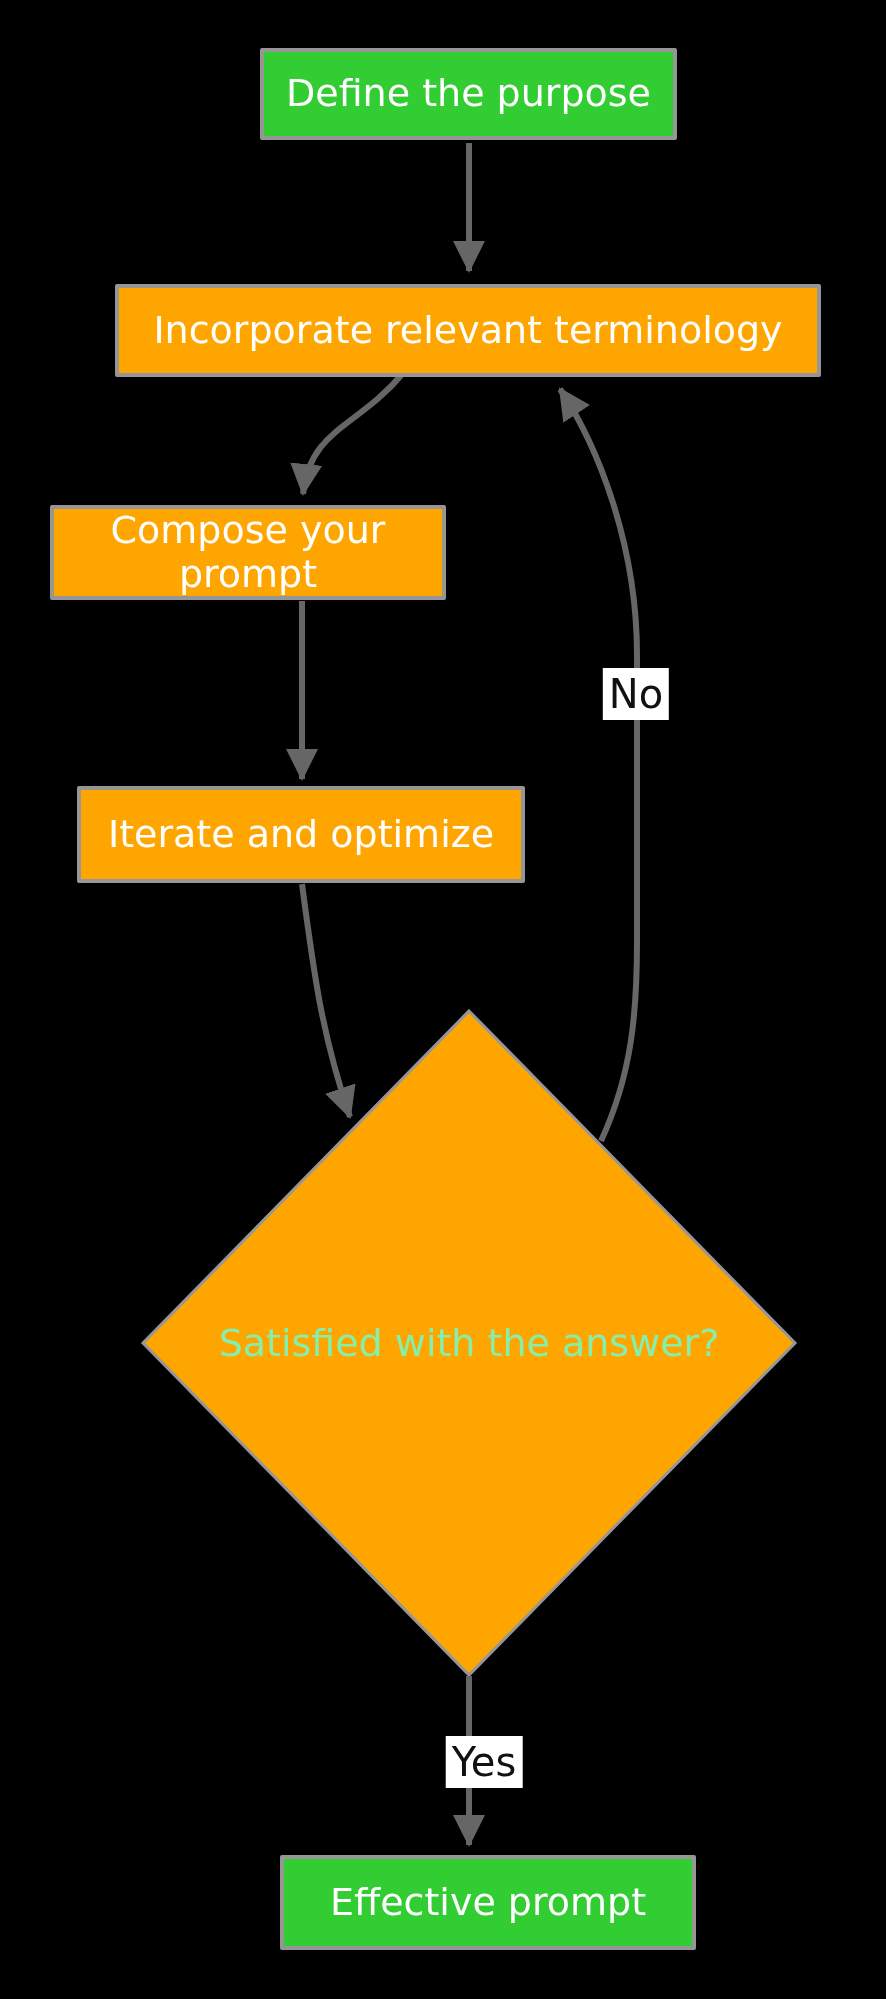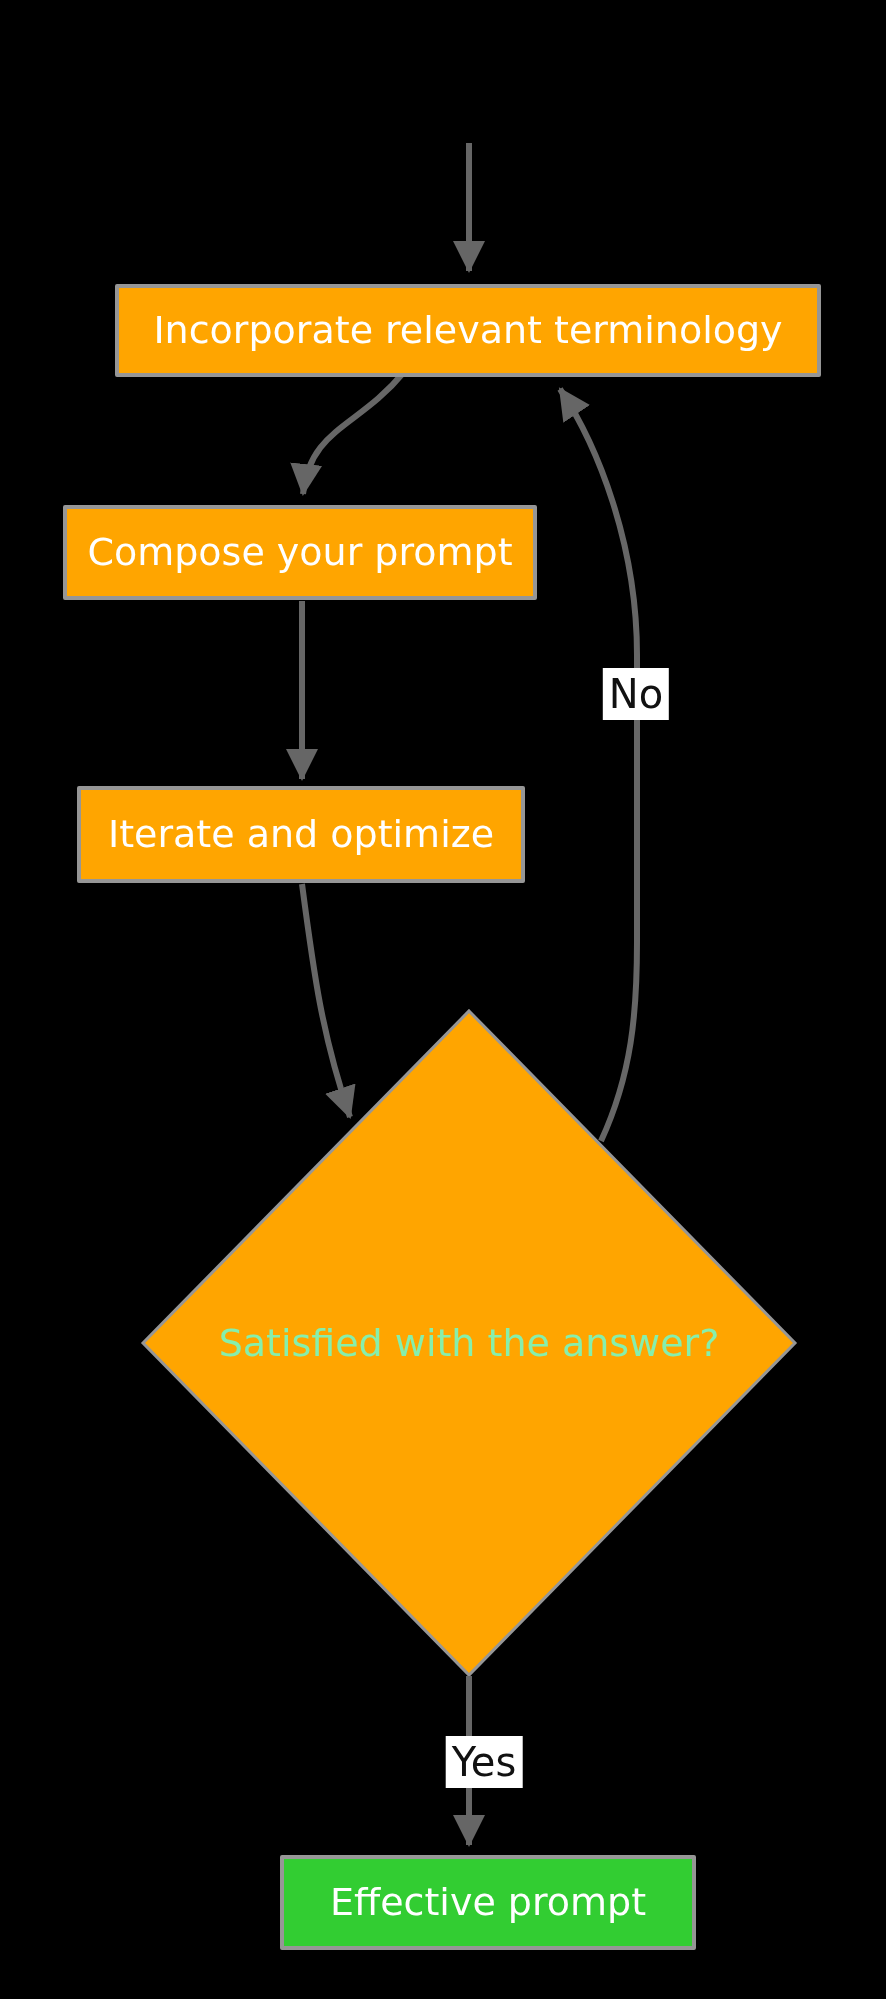--- a/index.html
+++ b/index.html
@@ -58,26 +58,29 @@
     <polygon points="469,1011 795,1343 469,1675 143,1343" stroke="#969696" stroke-width="3" fill="#FFA500"></polygon>
 
     <path d="M 469 143 L 469 271" fill="none" stroke="#666666" stroke-width="6" marker-end="url(#arrow)"></path>
     <path d="M 404 372 C 358 428 310 428 303 494" fill="none" stroke="#666666" stroke-width="6" marker-end="url(#arrow)"></path>
     <path d="M 302 601 L 302 779" fill="none" stroke="#666666" stroke-width="6" marker-end="url(#arrow)"></path>
     <path d="M 302 884 C 314 975 322 1035 350 1117" fill="none" stroke="#666666" stroke-width="6" marker-end="url(#arrow)"></path>
     <path d="M 601 1141 C 632 1074 637 1012 637 942 L 637 655 C 637 545 598 446 560 389" fill="none" stroke="#666666" stroke-width="6" marker-end="url(#arrow)"></path>
     <path d="M 469 1676 L 469 1845" fill="none" stroke="#666666" stroke-width="6" marker-end="url(#arrow)"></path>
   </svg>
 
+  <div class="node terminal" style="left:260px;top:48px;width:417px;height:92px;">
+    <span>Define the purpose</span>
+  </div>
 
   <div class="node process" style="left:115px;top:284px;width:706px;height:93px;">
     <span>Incorporate relevant terminology</span>
   </div>
 
-  <div class="node process" style="left:63px;top:505px;width:474px;height:95px;">
+  <div class="node process" style="left:50px;top:505px;width:396px;height:95px;">
     <span>Compose your prompt</span>
   </div>
 
   <div class="node process" style="left:77px;top:786px;width:448px;height:97px;">
     <span>Iterate and optimize</span>
   </div>
 
   <div class="decision-label" style="left:469px;top:1343px;">Satisfied with the answer?</div>
 
   <div class="node terminal" style="left:280px;top:1855px;width:416px;height:95px;">

